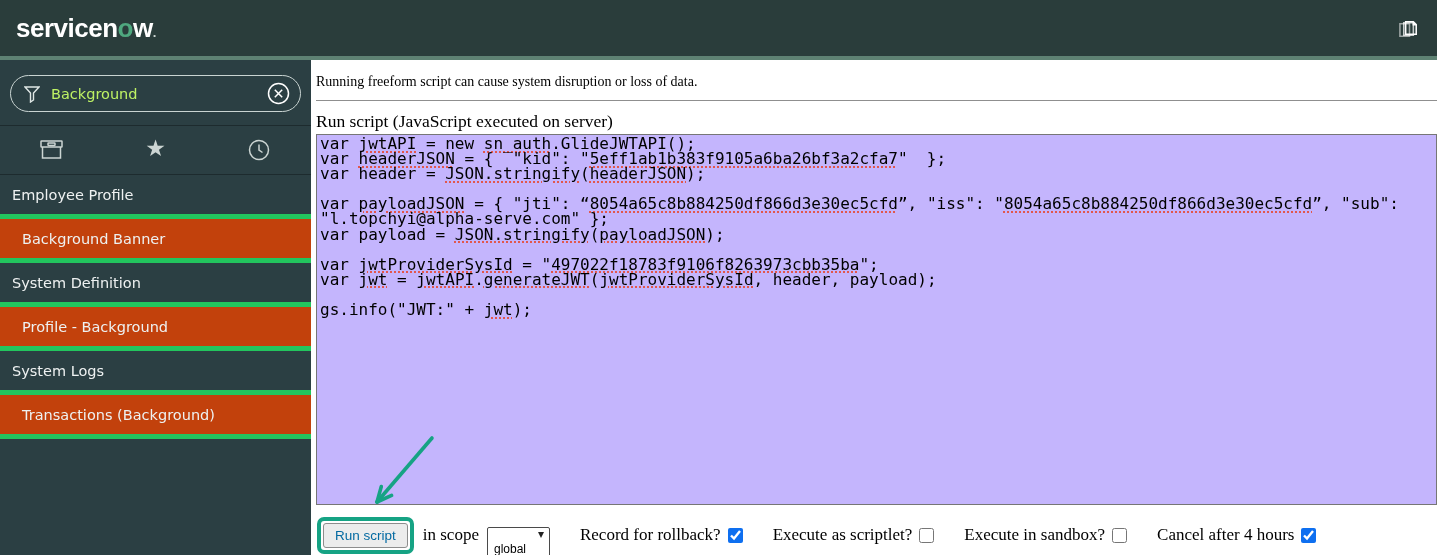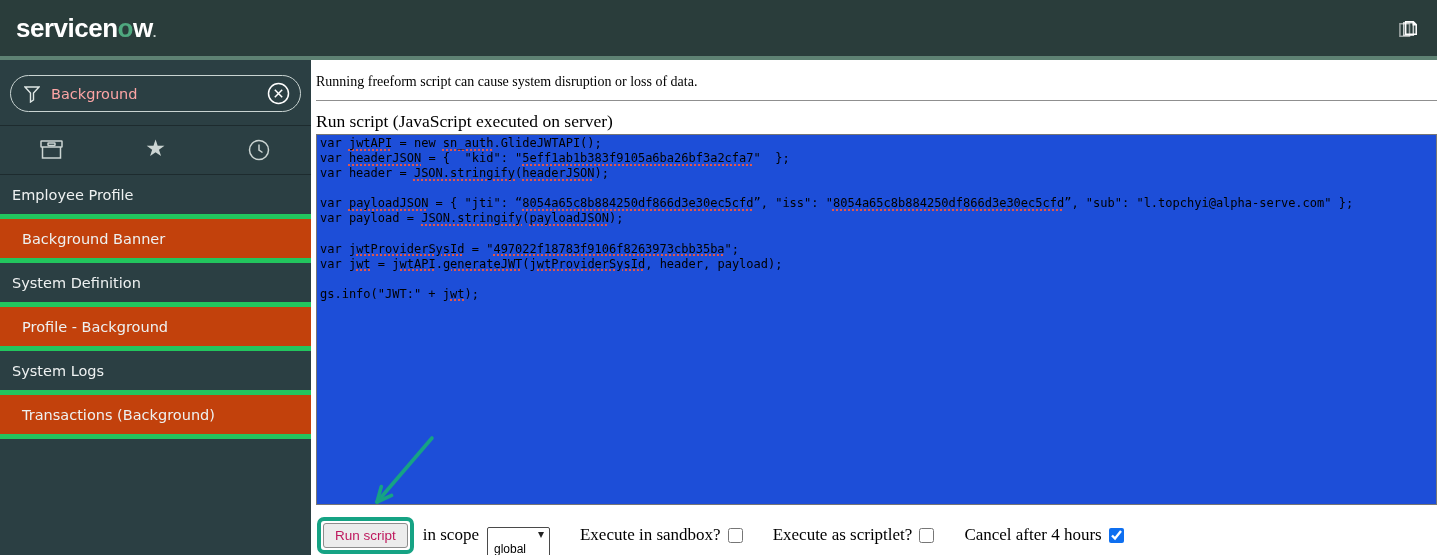--- a/index.html
+++ b/index.html
@@ -28,21 +28,21 @@
     width: 311px; flex-shrink: 0; background: #2b3f43; color: #eef1f1;
     font-family: "DejaVu Sans", sans-serif; display: flex; flex-direction: column;
   }
   .search-wrap { padding: 15px 10px 13px 10px; border-bottom: 1px solid #1d2b2e; }
   .search-pill {
     height: 37px; border: 1.5px solid #c9d4d2; border-radius: 19px;
     display: flex; align-items: center; gap: 9px; padding: 0 9px 0 13px;
   }
   .search-input {
     flex: 1; background: transparent; border: none; outline: none;
-    color: #fca5a5; font-size: 14.5px; font-family: inherit; min-width: 0;
+    color: #bef264; font-size: 14.5px; font-family: inherit; min-width: 0;
   }
   .clear-btn { background: none; border: none; padding: 0; line-height: 0; cursor: pointer; }
   .nav-tabs {
     display: flex; align-items: center; height: 49px;
     border-bottom: 1px solid #1d2b2e;
   }
   .nav-tab { flex: 1; background: none; border: none; text-align: center; cursor: pointer; line-height: 0; }
   .star-glyph { font-size: 23px; color: #ccd5d3; line-height: 0; font-family: "DejaVu Sans", sans-serif; }
   .menu-item {
     height: 44px; display: flex; align-items: center;
@@ -53,36 +53,36 @@
 
   
   .main {
     flex: 1; position: relative; background: #fff; overflow: hidden;
     padding: 14px 0 0 5px; font-family: "Liberation Serif", serif; color: #000;
   }
   .warning { margin: 0 0 10px 0; font-size: 14px; }
   .main hr { border: none; border-top: 1px solid #8f8f8f; margin: 10px 0; }
   .heading { margin: 6px 0 2px 0; font-size: 17.5px; font-weight: normal; }
   .editor {
-    margin: 0; height: 371px; border: 1px solid #767676; background: #1d4ed8;
-    font-family: "DejaVu Sans Mono", monospace; font-size: 12px; line-height: 15.1px;
+    margin: 0; height: 371px; border: 1px solid #767676; background: #c4b5fd;
+    font-family: "DejaVu Sans Mono", monospace; font-size: 16px; line-height: 15.1px;
     padding: 1px 3px; white-space: pre-wrap; word-break: break-all; overflow: hidden;
   }
   .editor .misspelled {
     text-decoration-line: underline; text-decoration-style: dotted;
     text-decoration-color: #e2574c; text-decoration-thickness: 2px;
     text-underline-offset: 2px;
   }
   .controls { display: flex; align-items: center; margin-top: 6px; font-size: 17px; }
   .btn-highlight {
     display: inline-block; border: 4px solid #16a384; border-radius: 7px;
     padding: 2px; line-height: 0; margin-left: 1px;
   }
   .run-btn {
-    font-family: "Liberation Sans", sans-serif; font-size: 13.5px; color: #be185d;
+    font-family: "Liberation Sans", sans-serif; font-size: 13.5px; color: #0369a1;
     background: #ececec; border: 1px solid #8d8d8d; border-radius: 3px;
     padding: 4px 11px; cursor: pointer;
   }
   .scope-label { margin: 0 8px 0 9px; }
   .select-wrap { position: relative; display: inline-block; }
   .select-wrap select {
     -webkit-appearance: none; appearance: none;
     font-family: "Liberation Sans", sans-serif; font-size: 12px;
     border: 1px solid #4a4a4a; border-radius: 2px; background: #fff;
     padding: 14px 22px 2px 6px; cursor: pointer; margin-top: 16px;
@@ -203,25 +203,29 @@
           <button class="run-btn">Run script</button>
         </span>
         <span class="scope-label">in scope</span>
         <span class="select-wrap">
           <select>
             <option>global</option>
           </select>
         </span>
 
         <span class="chk-group">
+          <span>Record for rollback?</span>
+          <input type="checkbox" checked="" style="">
+        </span>
+        <span class="chk-group">
+          <span>Execute as scriptlet?</span>
+          <input type="checkbox" style="">
+        </span>
+        <span class="chk-group">
           <span>Execute in sandbox?</span>
-          <input type="checkbox" style="">
-        </span>
-        <span class="chk-group">
-          <span>Execute as scriptlet?</span>
           <input type="checkbox" style="">
         </span>
         <span class="chk-group">
           <span>Cancel after 4 hours</span>
           <input type="checkbox" checked="" style="">
         </span>
       </div>
 
       <svg class="annotation-arrow" width="80" height="85" viewBox="0 0 80 85" fill="none" stroke="#16a384" stroke-width="3.6" stroke-linecap="round">
         <path d="M66 10 L11 74"></path>

